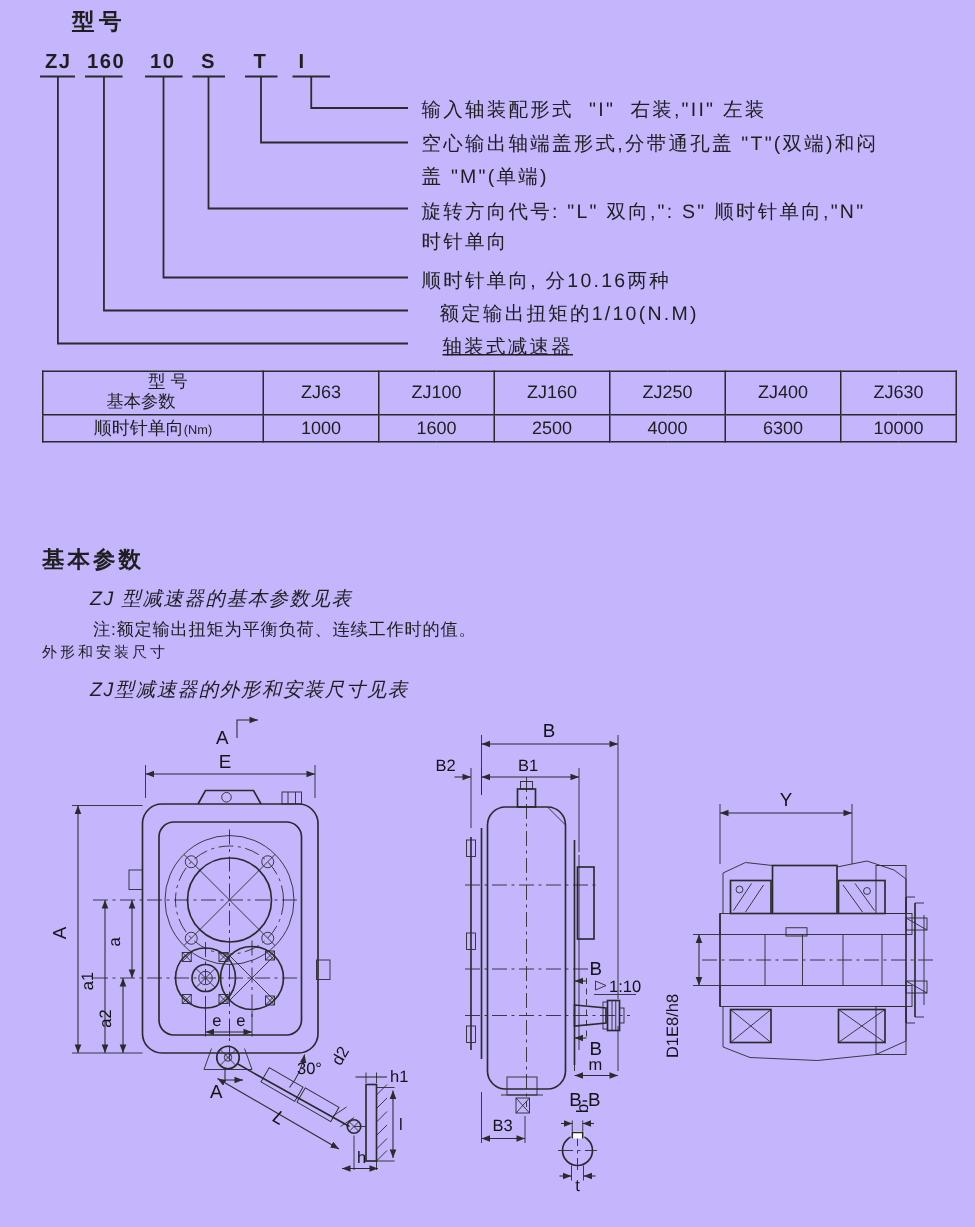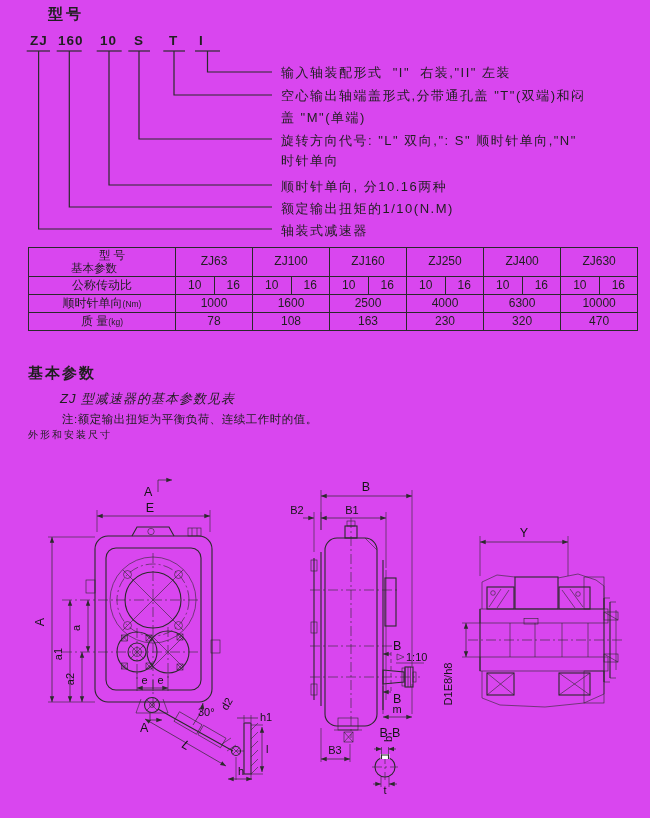--- a/index.html
+++ b/index.html
@@ -1,16 +1,16 @@
 <!DOCTYPE html>
 <html><head>
 <meta charset="utf-8">
 <style>
   html,body{margin:0;padding:0;background:#fff;}
-  .page{position:relative;width:650px;height:818px;background:#d946ef;overflow:hidden;
+  .page{position:relative;width:650px;height:818px;background:#c4b5fd;overflow:hidden;
         font-family:"Liberation Sans","DejaVu Sans",sans-serif;color:#1f1f1f;}
   .abs{position:absolute;}
   
   .desig-title{font-size:15px;letter-spacing:3px;font-weight:bold;}
   .code-part{font-size:13.5px;font-weight:bold;letter-spacing:1px;}
   .expl-line{font-size:13px;letter-spacing:1.5px;white-space:pre;}
   
   table.spec{border-collapse:collapse;table-layout:fixed;width:609px;}
   table.spec td{border:1px solid #2a2a2a;text-align:center;vertical-align:middle;
                 font-size:12px;padding:0;line-height:1.15;}
@@ -63,22 +63,22 @@
     <span class="abs code-part" style="left:100px;top:33px;">10</span>
     <span class="abs code-part" style="left:134px;top:33px;">S</span>
     <span class="abs code-part" style="left:169px;top:33px;">T</span>
     <span class="abs code-part" style="left:199px;top:33px;">I</span>
     <div class="abs expl-line" style="left:281px;top:64px;">输入轴装配形式  "I"  右装,"II" 左装</div>
     <div class="abs expl-line" style="left:281px;top:87px;">空心输出轴端盖形式,分带通孔盖 "T"(双端)和闷</div>
     <div class="abs expl-line" style="left:281px;top:109px;">盖 "M"(单端)</div>
     <div class="abs expl-line" style="left:281px;top:132px;">旋转方向代号: "L" 双向,": S" 顺时针单向,"N"</div>
     <div class="abs expl-line" style="left:281px;top:152px;">时针单向</div>
     <div class="abs expl-line" style="left:281px;top:178px;">顺时针单向, 分10.16两种</div>
-    <div class="abs expl-line" style="left:281px;top:200px;text-align:right;">额定输出扭矩的1/10(N.M)</div>
-    <div class="abs expl-line" style="left:281px;top:222px;">轴装式减速器</div>
+    <div class="abs expl-line" style="left:293px;top:200px;text-align:right;">额定输出扭矩的1/10(N.M)</div>
+    <div class="abs expl-line" style="left:295px;top:222px;text-decoration:underline;">轴装式减速器</div>
   </div>
 
   <div class="abs" style="left:28px;top:247px;">
     <table class="spec">
       <colgroup>
         <col style="width:147px">
         <col style="width:38.5px">
           <col style="width:38.5px">
           <col style="width:38.5px">
           <col style="width:38.5px">
@@ -98,60 +98,37 @@
           <div class="c2">基本参数</div>
         </td>
         <td colspan="2">ZJ63</td>
         <td colspan="2">ZJ100</td>
         <td colspan="2">ZJ160</td>
         <td colspan="2">ZJ250</td>
         <td colspan="2">ZJ400</td>
         <td colspan="2">ZJ630</td>
       </tr>
       <tr class="drow">
-        <td><span>公称传动比</span><span class="unit"></span></td>
-        <td>10</td>
-        <td>16</td>
-        <td>10</td>
-        <td>16</td>
-        <td>10</td>
-        <td>16</td>
-        <td>10</td>
-        <td>16</td>
-        <td>10</td>
-        <td>16</td>
-        <td>10</td>
-        <td>16</td>
-      </tr>
-      <tr class="drow">
         <td><span>顺时针单向</span><span class="unit">(Nm)</span></td>
         <td colspan="2">1000</td>
         <td colspan="2">1600</td>
         <td colspan="2">2500</td>
         <td colspan="2">4000</td>
         <td colspan="2">6300</td>
         <td colspan="2">10000</td>
       </tr>
-      <tr class="drow">
-        <td><span>质  量</span><span class="unit">(kg)</span></td>
-        <td colspan="2">78</td>
-        <td colspan="2">108</td>
-        <td colspan="2">163</td>
-        <td colspan="2">230</td>
-        <td colspan="2">320</td>
-        <td colspan="2">470</td>
-      </tr>
     </tbody>
       </table>
   </div>
 
   <div class="abs h-bold" style="left:28px;top:364px;">基本参数</div>
   <div class="abs body-txt" style="left:60px;top:390px;">ZJ 型减速器的基本参数见表</div>
   <div class="abs note-txt" style="left:62px;top:412px;">注:额定输出扭矩为平衡负荷、连续工作时的值。</div>
   <div class="abs h-reg" style="left:28px;top:428px;">外形和安装尺寸</div>
+  <div class="abs body-txt" style="left:60px;top:451px;">ZJ型减速器的外形和安装尺寸见表</div>
 
   <svg class="abs" style="left:0;top:470px;" width="650" height="348" viewBox="0 0 650 348">
     <defs>
       <marker id="ar" viewBox="0 0 10 10" refX="9" refY="5" markerWidth="9" markerHeight="9" orient="auto-start-reverse">
         <path d="M0,1.5 L9,5 L0,8.5 Z" fill="#2b2b2b"></path>
       </marker>
       <pattern id="hp" width="5" height="5" patternUnits="userSpaceOnUse" patternTransform="rotate(45)">
         <line x1="0" y1="0" x2="0" y2="5" stroke="#555" stroke-width="0.8"></line>
       </pattern>
       <g id="bx" class="tn">

